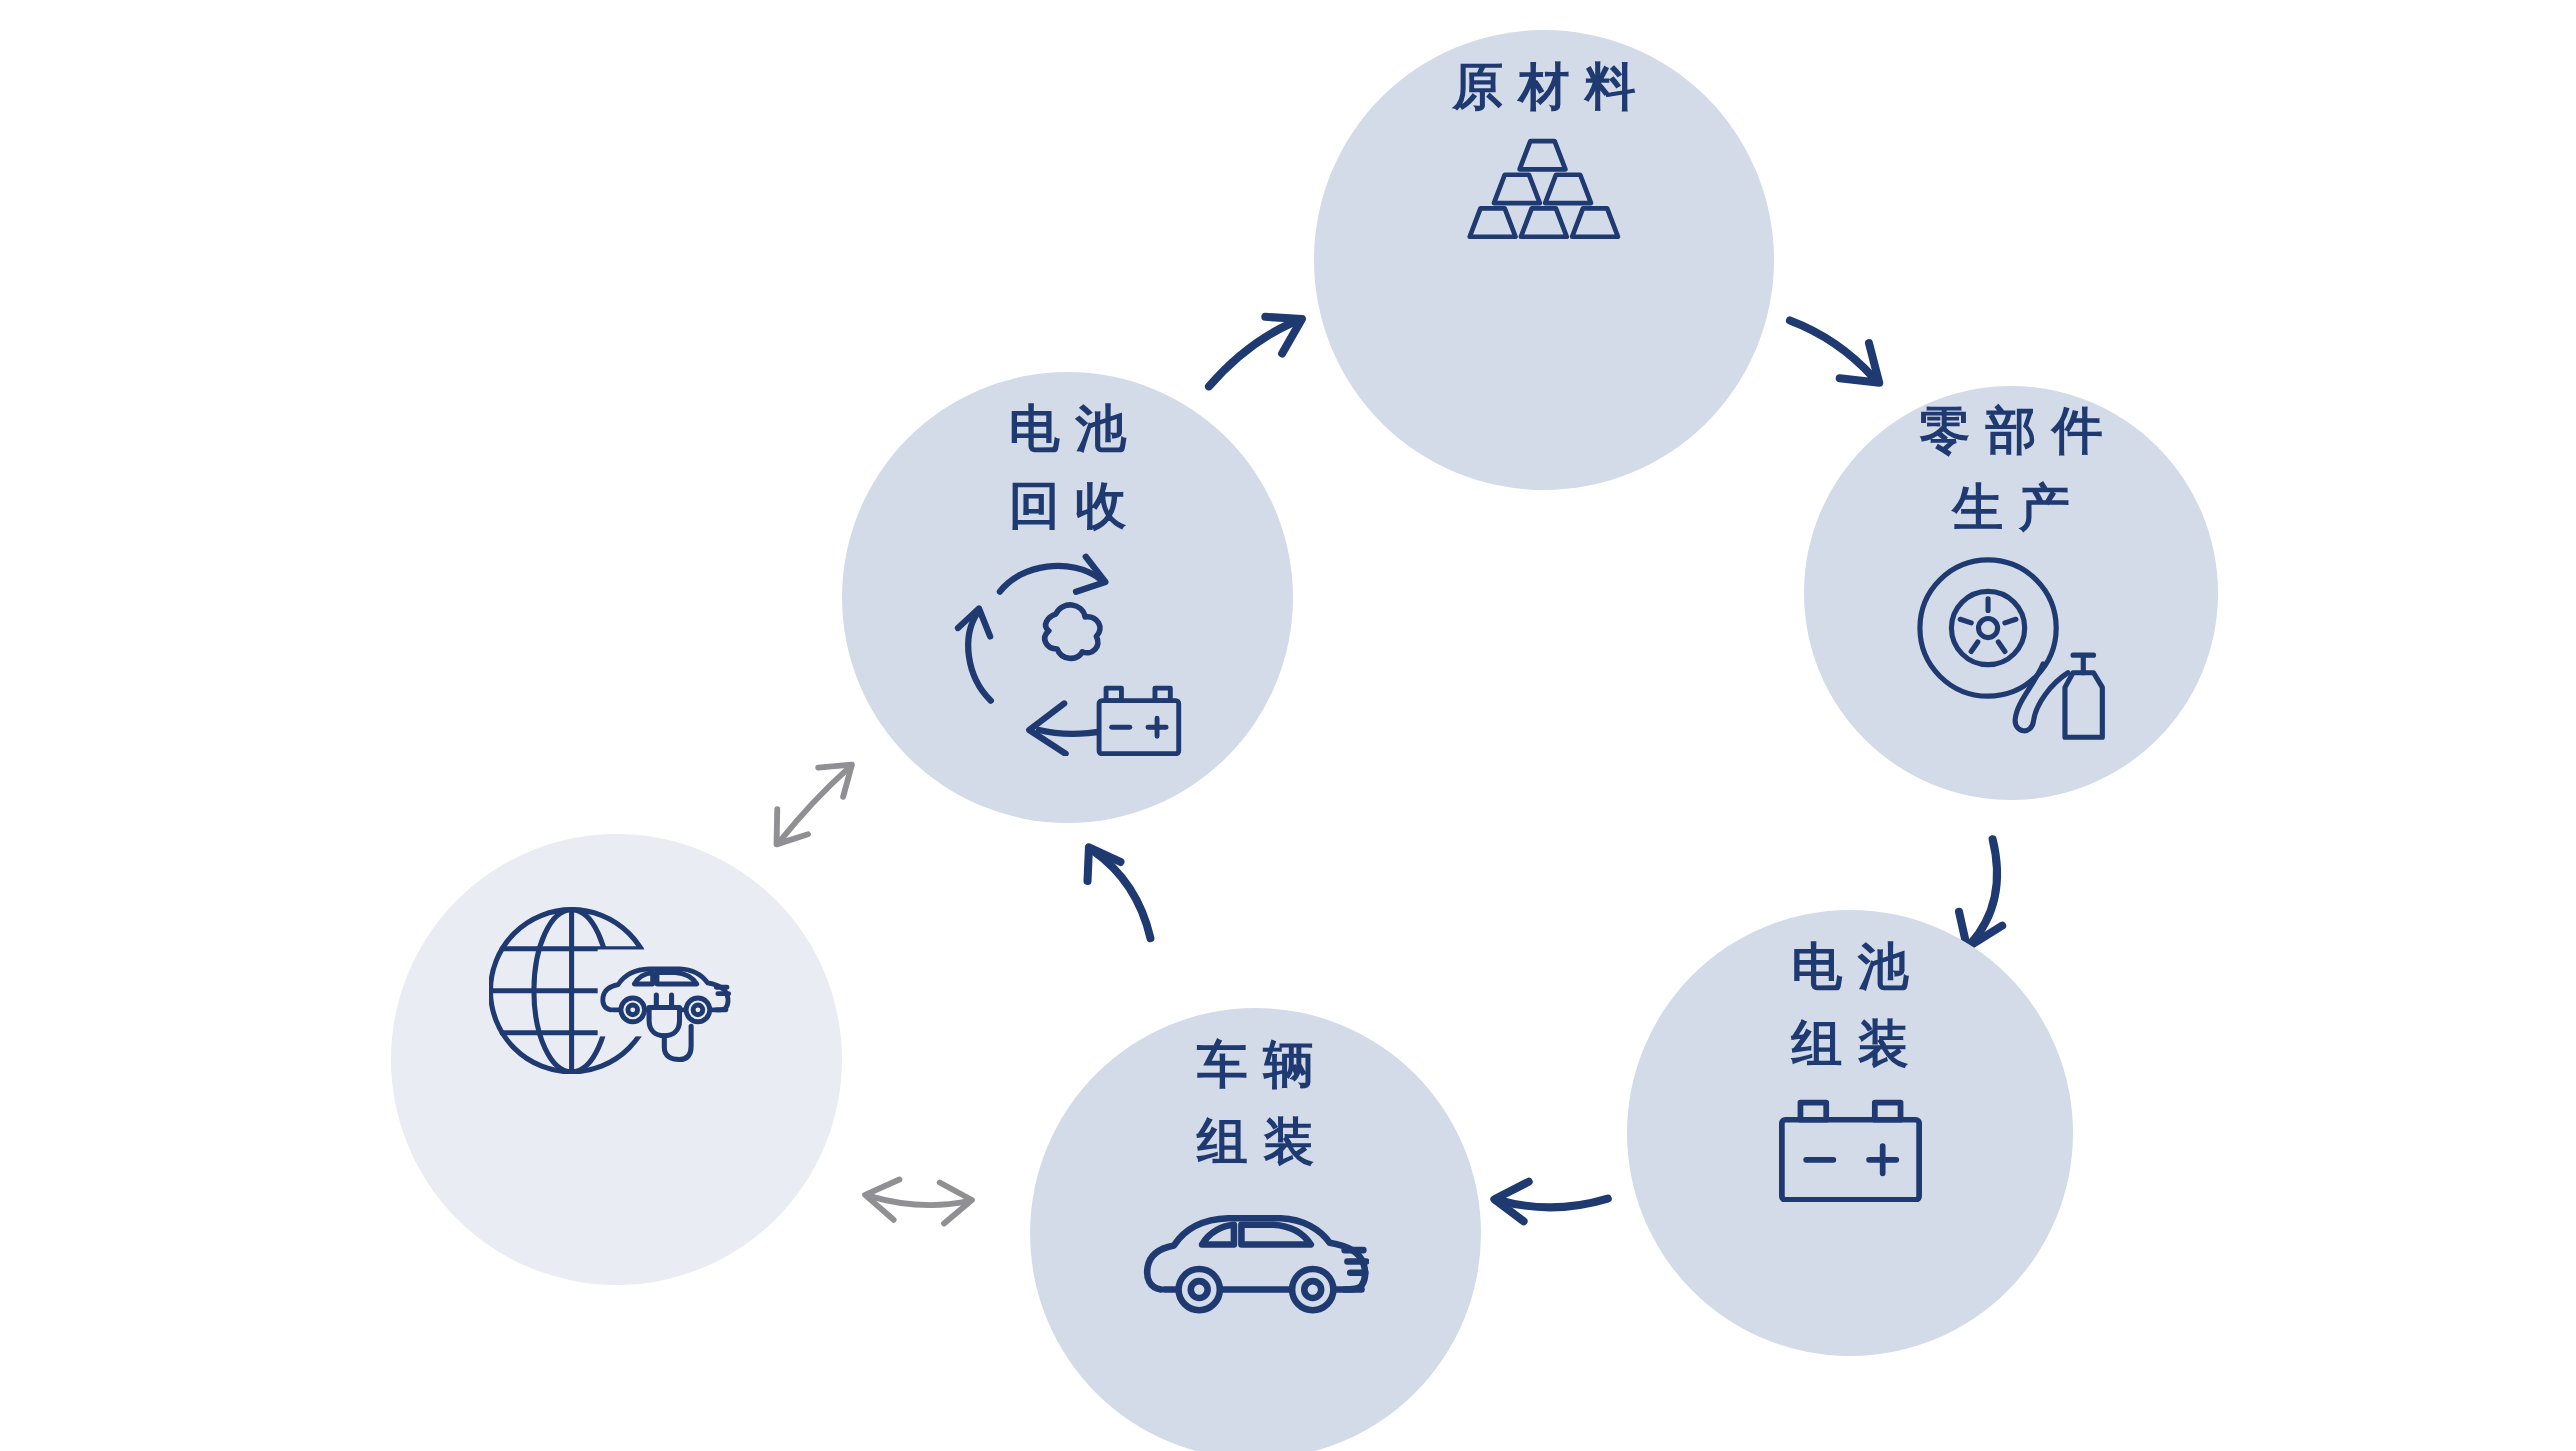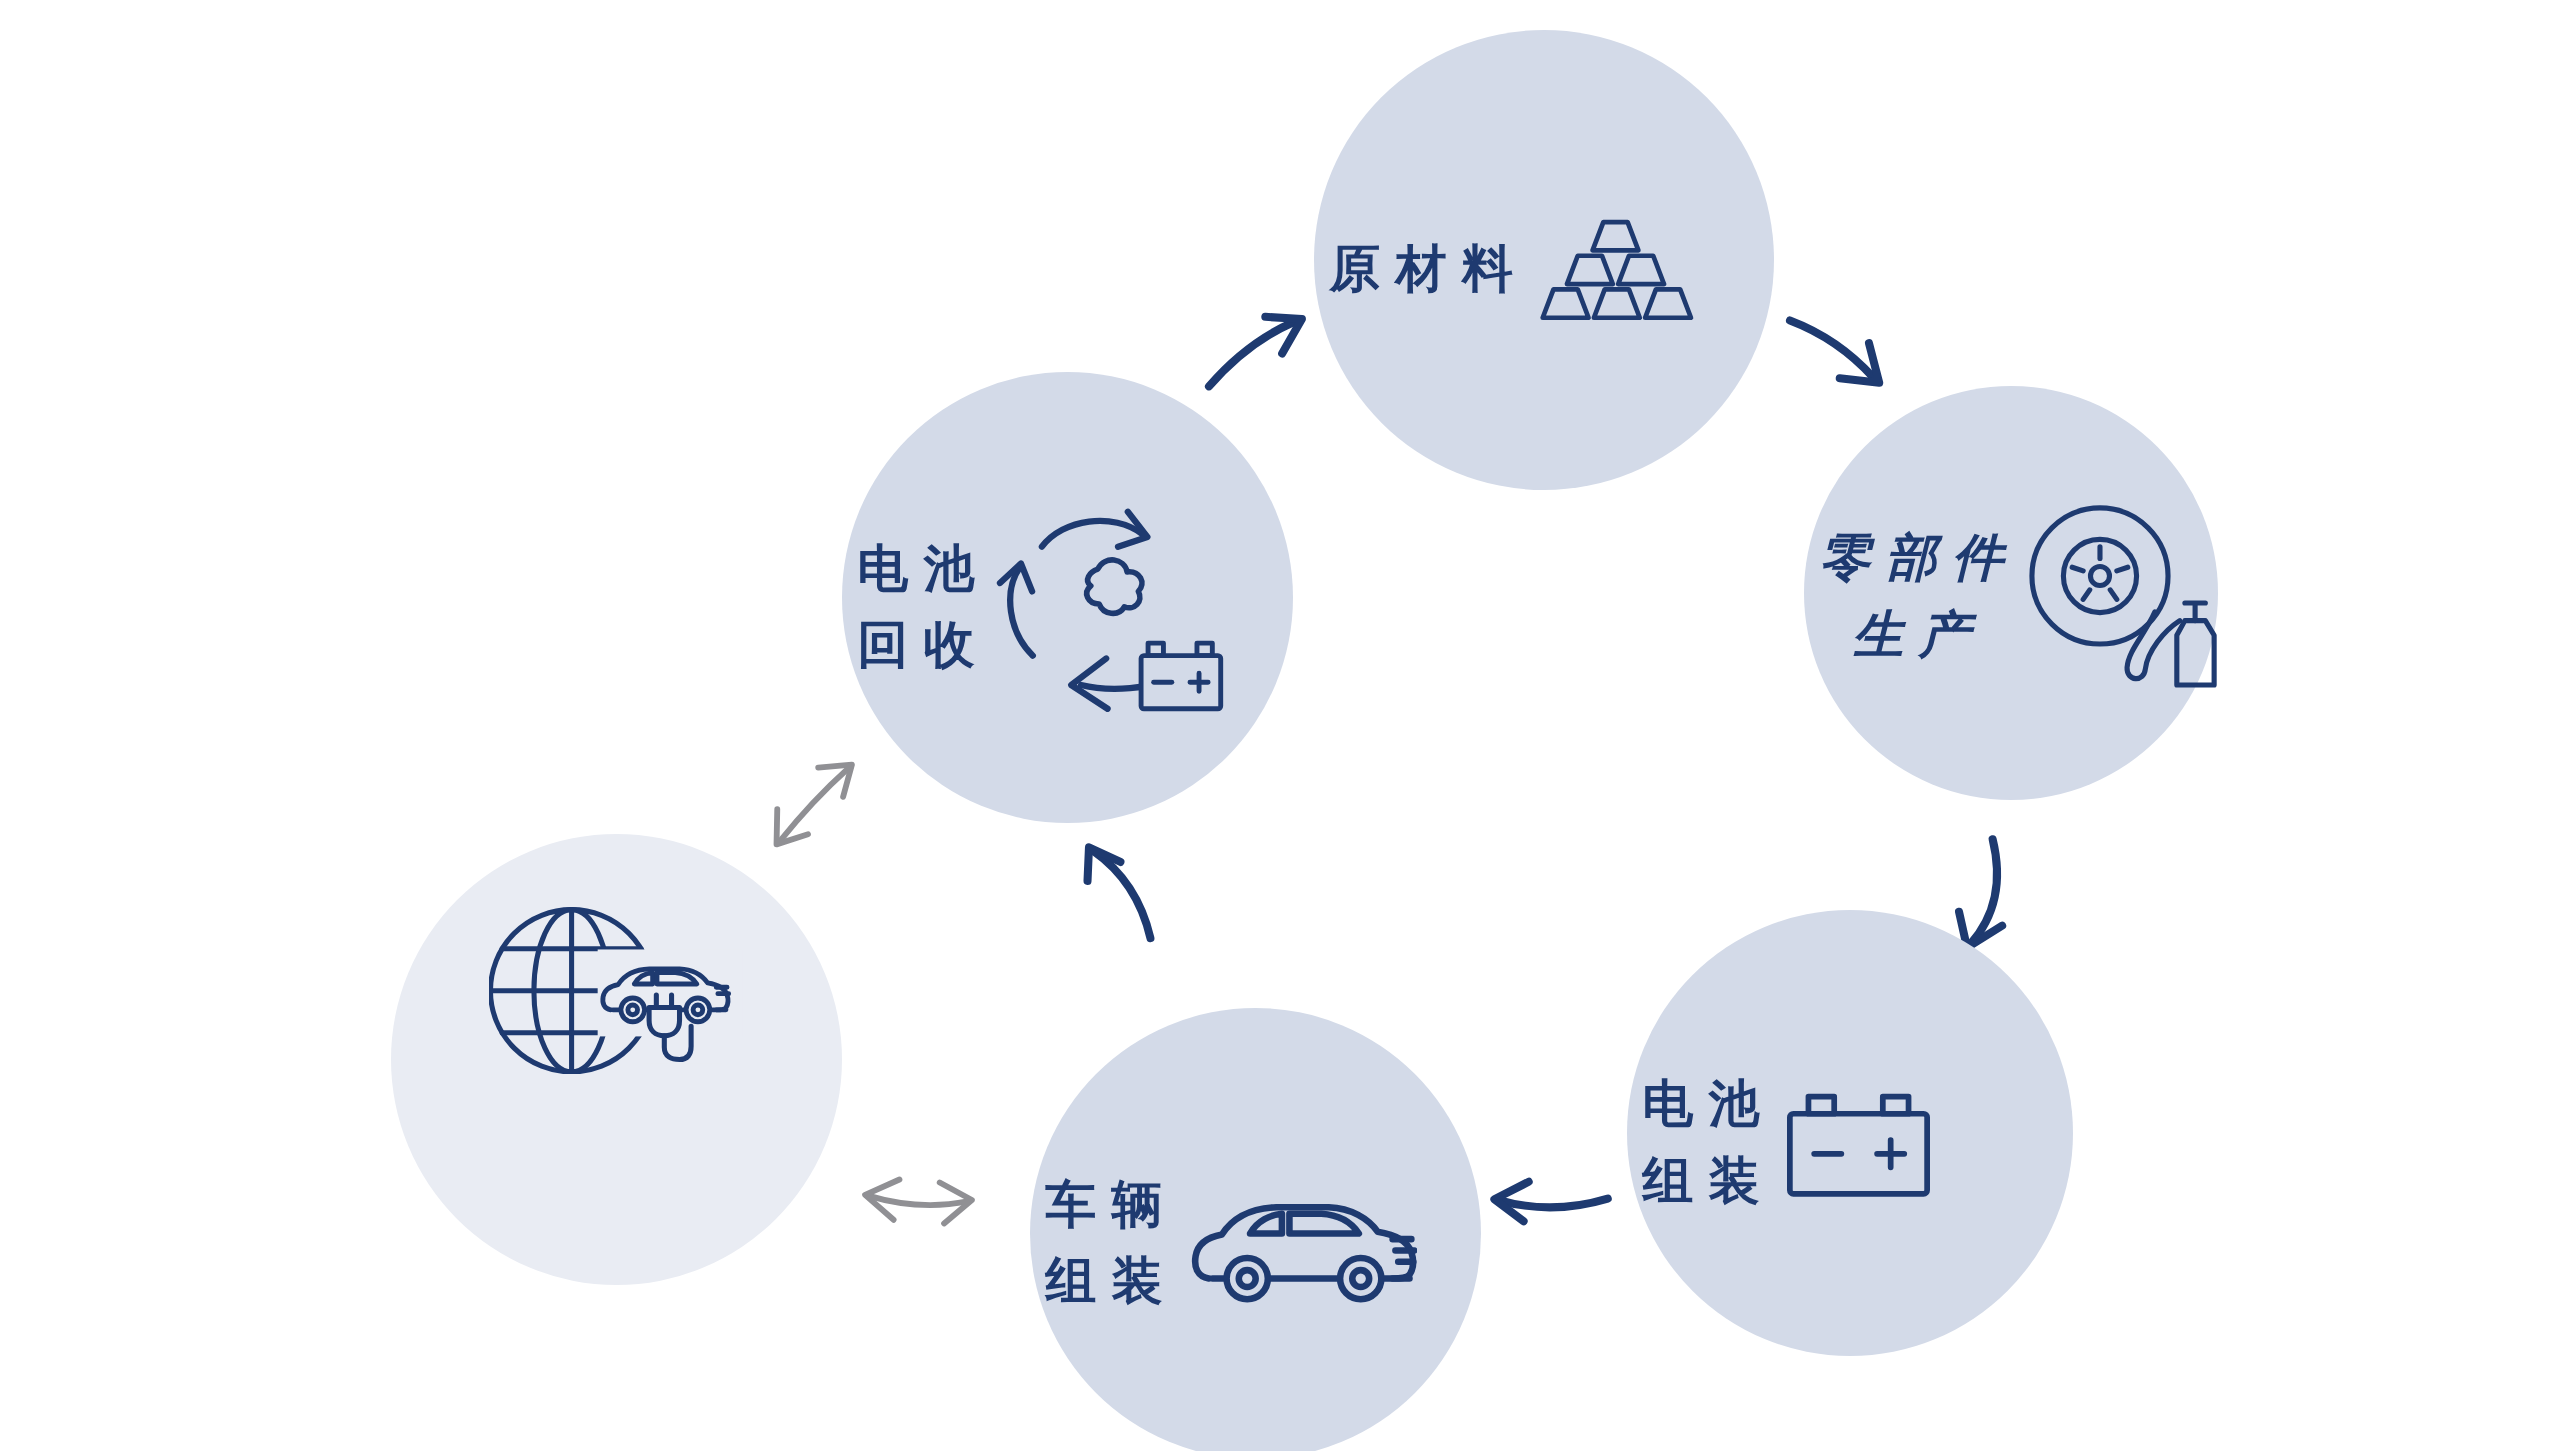--- a/index.html
+++ b/index.html
@@ -8,26 +8,26 @@
     width:2576px;height:1451px;
     background:#ffffff;
     overflow:hidden;
     font-family:"Liberation Sans", sans-serif;
   }
   .links{position:absolute;left:0;top:0;width:2576px;height:1451px;}
   .node{
     position:absolute;
     border-radius:50%;
     background:#d3dae8;
-    display:flex;flex-direction:row;
+    display:flex;flex-direction:column;
     align-items:center;justify-content:flex-start;
     padding-top:19px;box-sizing:border-box;
     gap:11.7px;
   }
-  .node--tight{padding-top:7.3px;gap:11px;font-style:italic;}
+  .node--tight{padding-top:7.3px;gap:11px;}
   .node--context{
     background:#e9ecf3;
     justify-content:center;padding-top:0;padding-bottom:139px;
   }
   .node-label{
     text-align:center;
     color:#1e3a70;
     font-weight:bold;
     font-size:51px;
     line-height:1.5;

